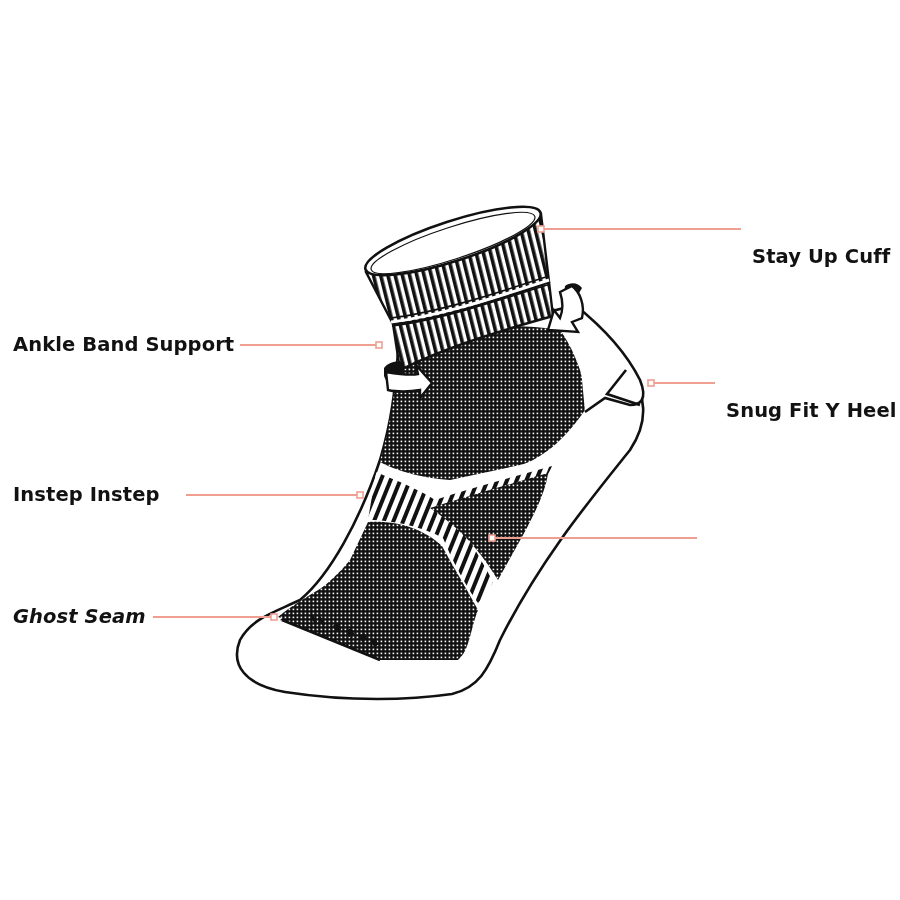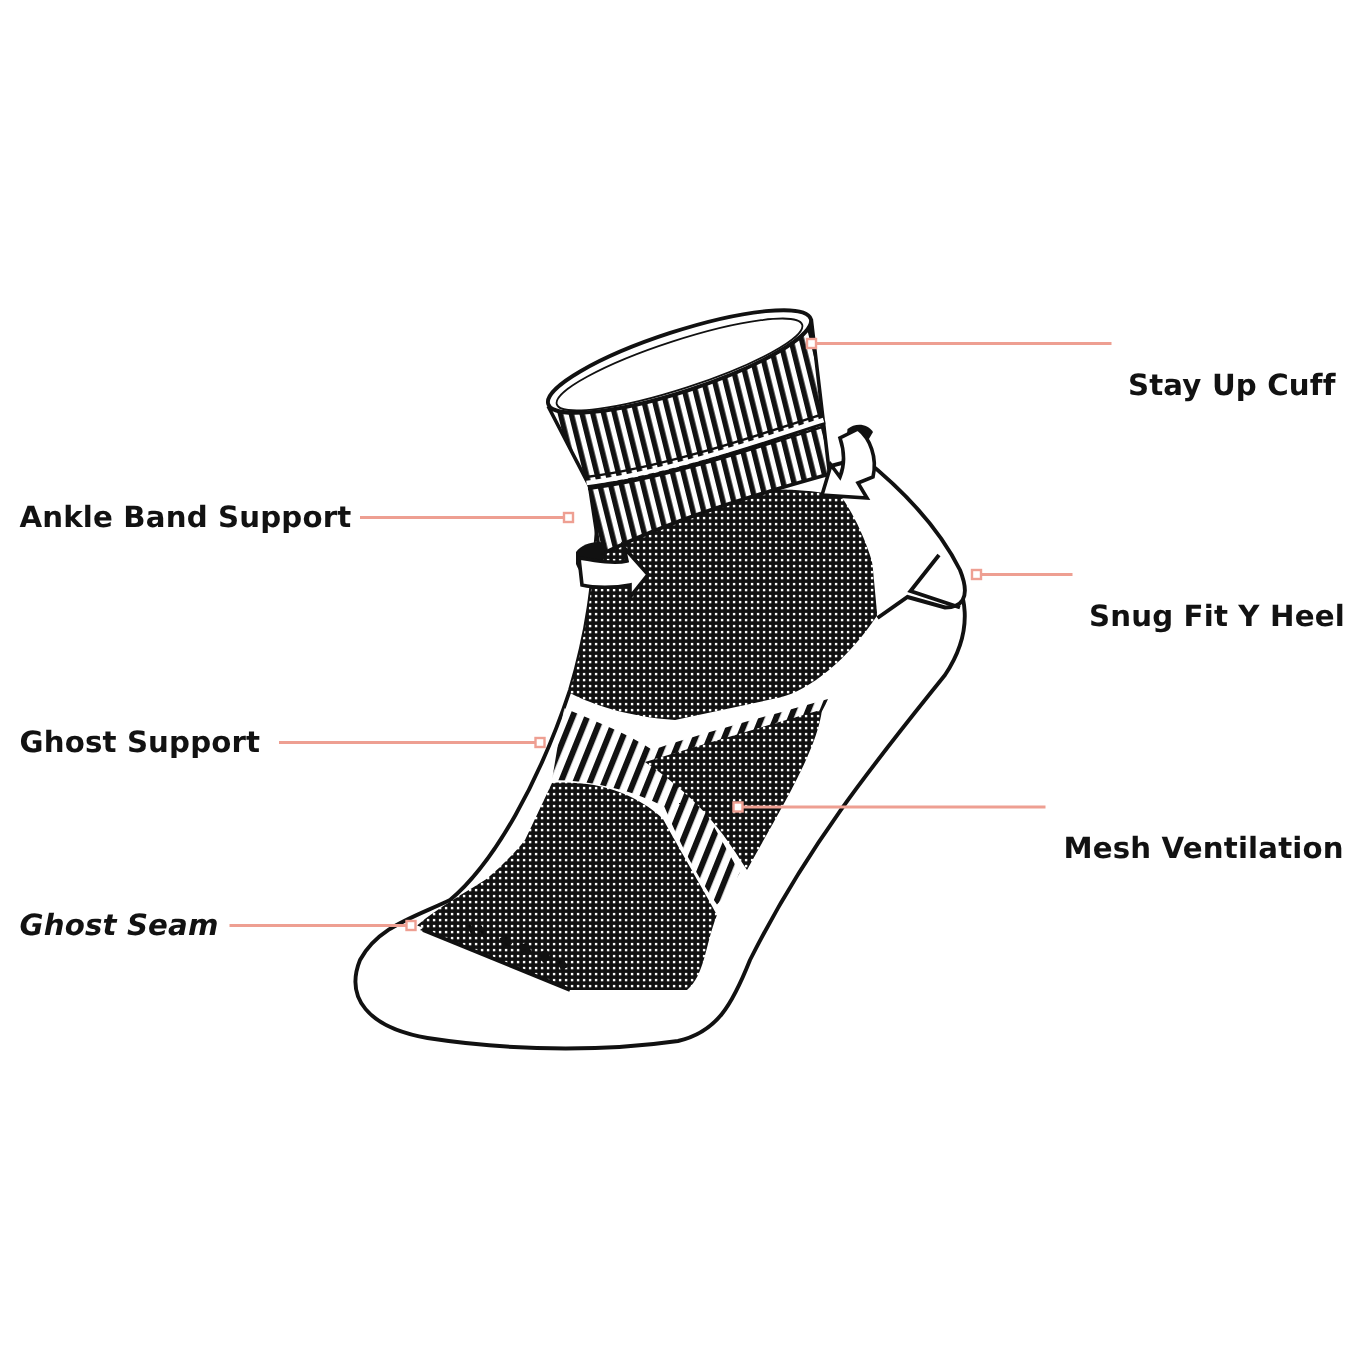--- a/index.html
+++ b/index.html
@@ -103,17 +103,16 @@
       <rect x="648" y="380" width="6" height="6"></rect>
       <rect x="357" y="492" width="6" height="6"></rect>
       <rect x="489" y="535" width="6" height="6"></rect>
       <rect x="271" y="614" width="6" height="6"></rect>
     </g>
   </svg>
 
   <div class="label right" style="left:752px; top:219px;">Stay Up Cuff</div>
   <div class="label" style="left:13px; top:335px;">Ankle Band Support</div>
   <div class="label right" style="left:726px; top:373px;">Snug Fit Y Heel</div>
-  <div class="label" style="left:13px; top:485px;">Ghost Support</div>
-  <div class="label right" style="left:709px; top:528px;">Mesh Ventilation</div>
+  <div class="label" style="left:13px; top:485px;">Instep Instep</div>
   <div class="label" style="left:13px; top:607px;font-style:italic;">Ghost Seam</div>
 
 </div>
 
 </body></html>

